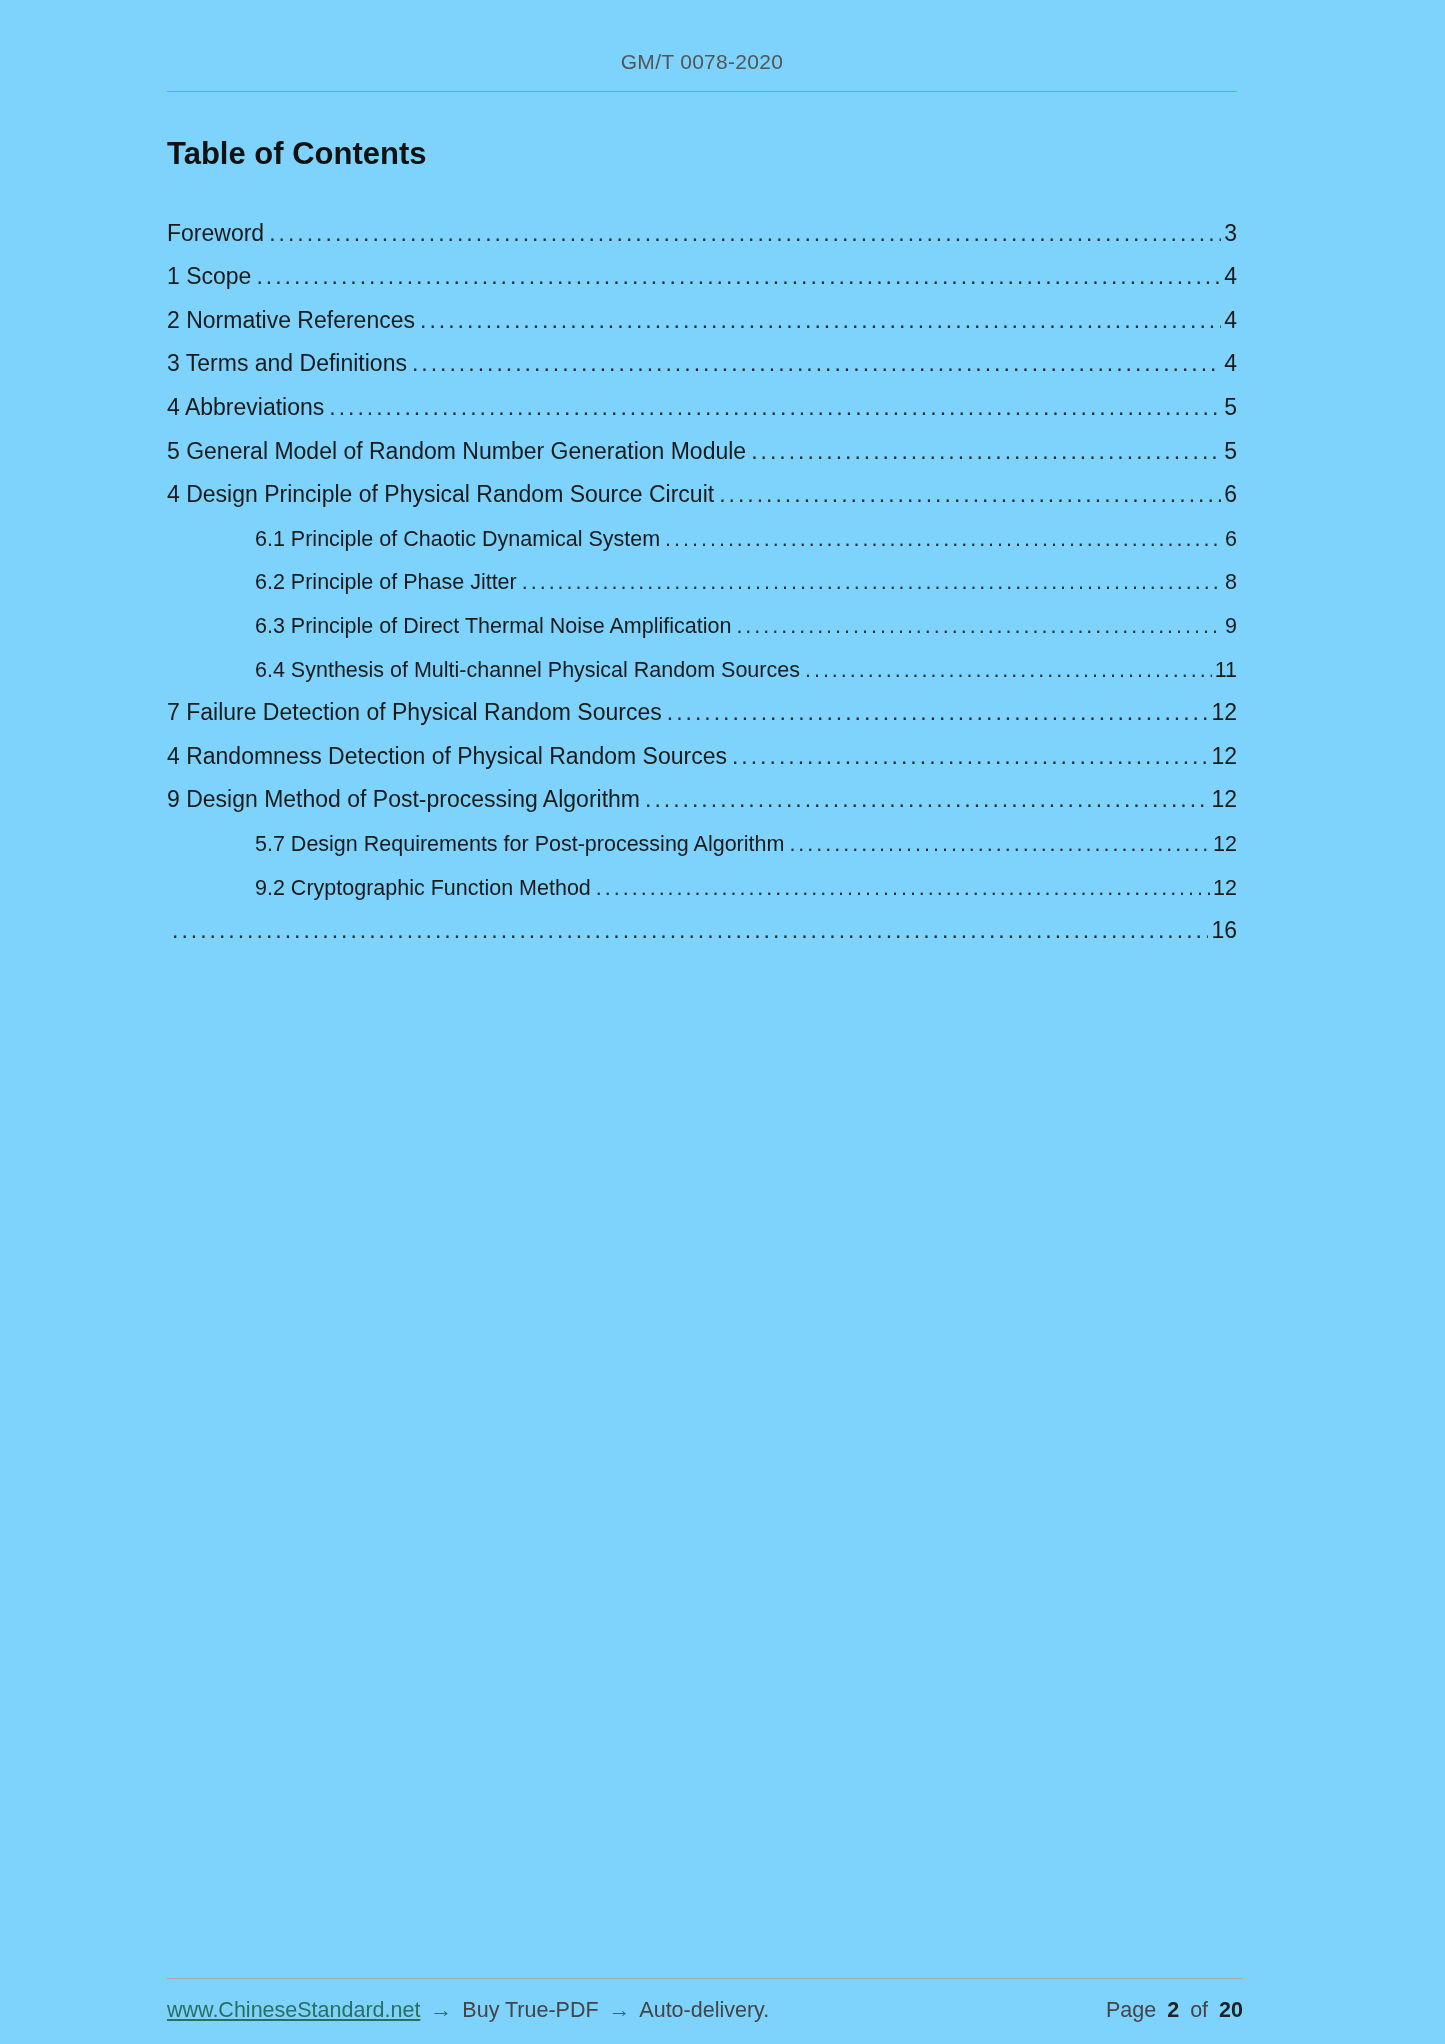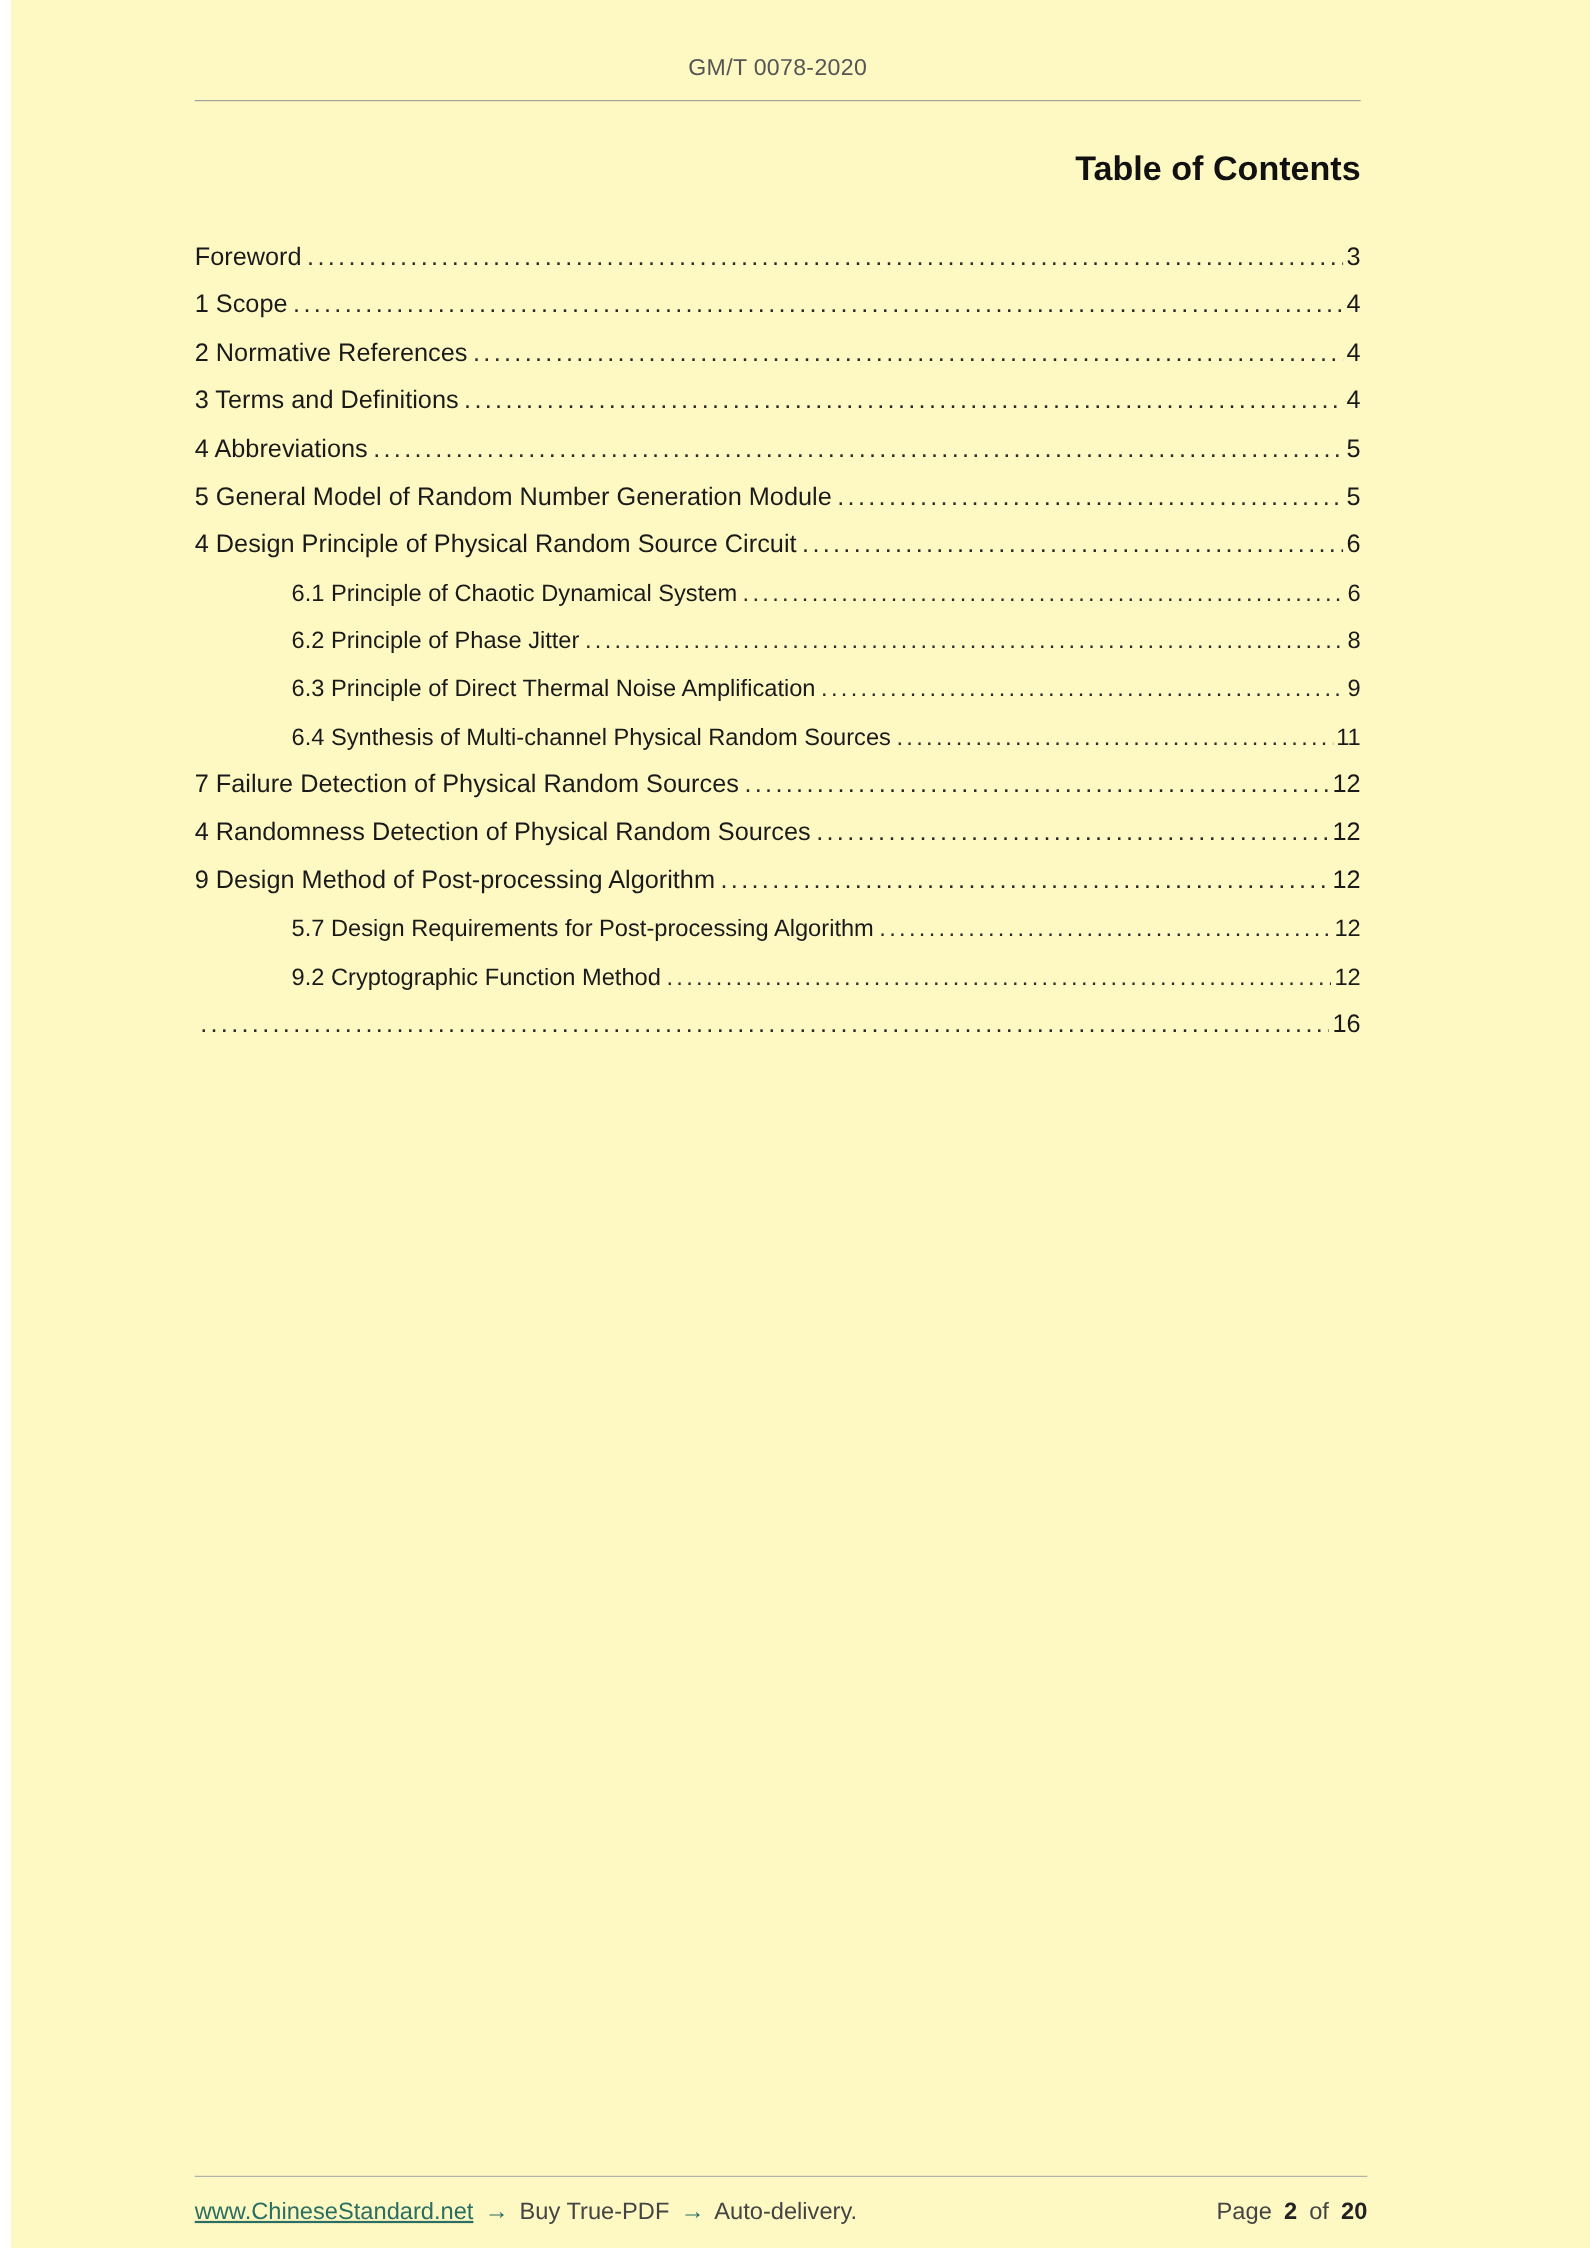--- a/index.html
+++ b/index.html
@@ -8,22 +8,21 @@
     width: 1445px;
     height: 2044px;
     position: relative;
     font-family: "Liberation Sans", sans-serif;
     color: #1a1a1a;
     overflow: hidden;
   }
   .page {
     position: absolute;
     inset: 0;
-    background: #fef9c3;
-    margin-left: 10px;
+    background: #7dd3fc;
   }
   .content {
     position: absolute;
     left: 167px;
     right: 208px;
     top: 0;
   }
   .doc-header {
     text-align: center;
     padding-top: 50px;
@@ -31,21 +30,21 @@
     color: #555555;
     letter-spacing: 0.3px;
   }
   .header-rule {
     margin-top: 17px;
     border-top: 1px solid #9a9a9a;
     height: 0;
   }
   .page-title {
     margin-top: 44px;
-    text-align: right;
+    text-align: left;
     font-size: 31px;
     font-weight: bold;
     color: #111111;
   }
   .toc-list {
     margin-top: 31px;
   }
   .toc-row {
     display: flex;
     align-items: flex-end;

